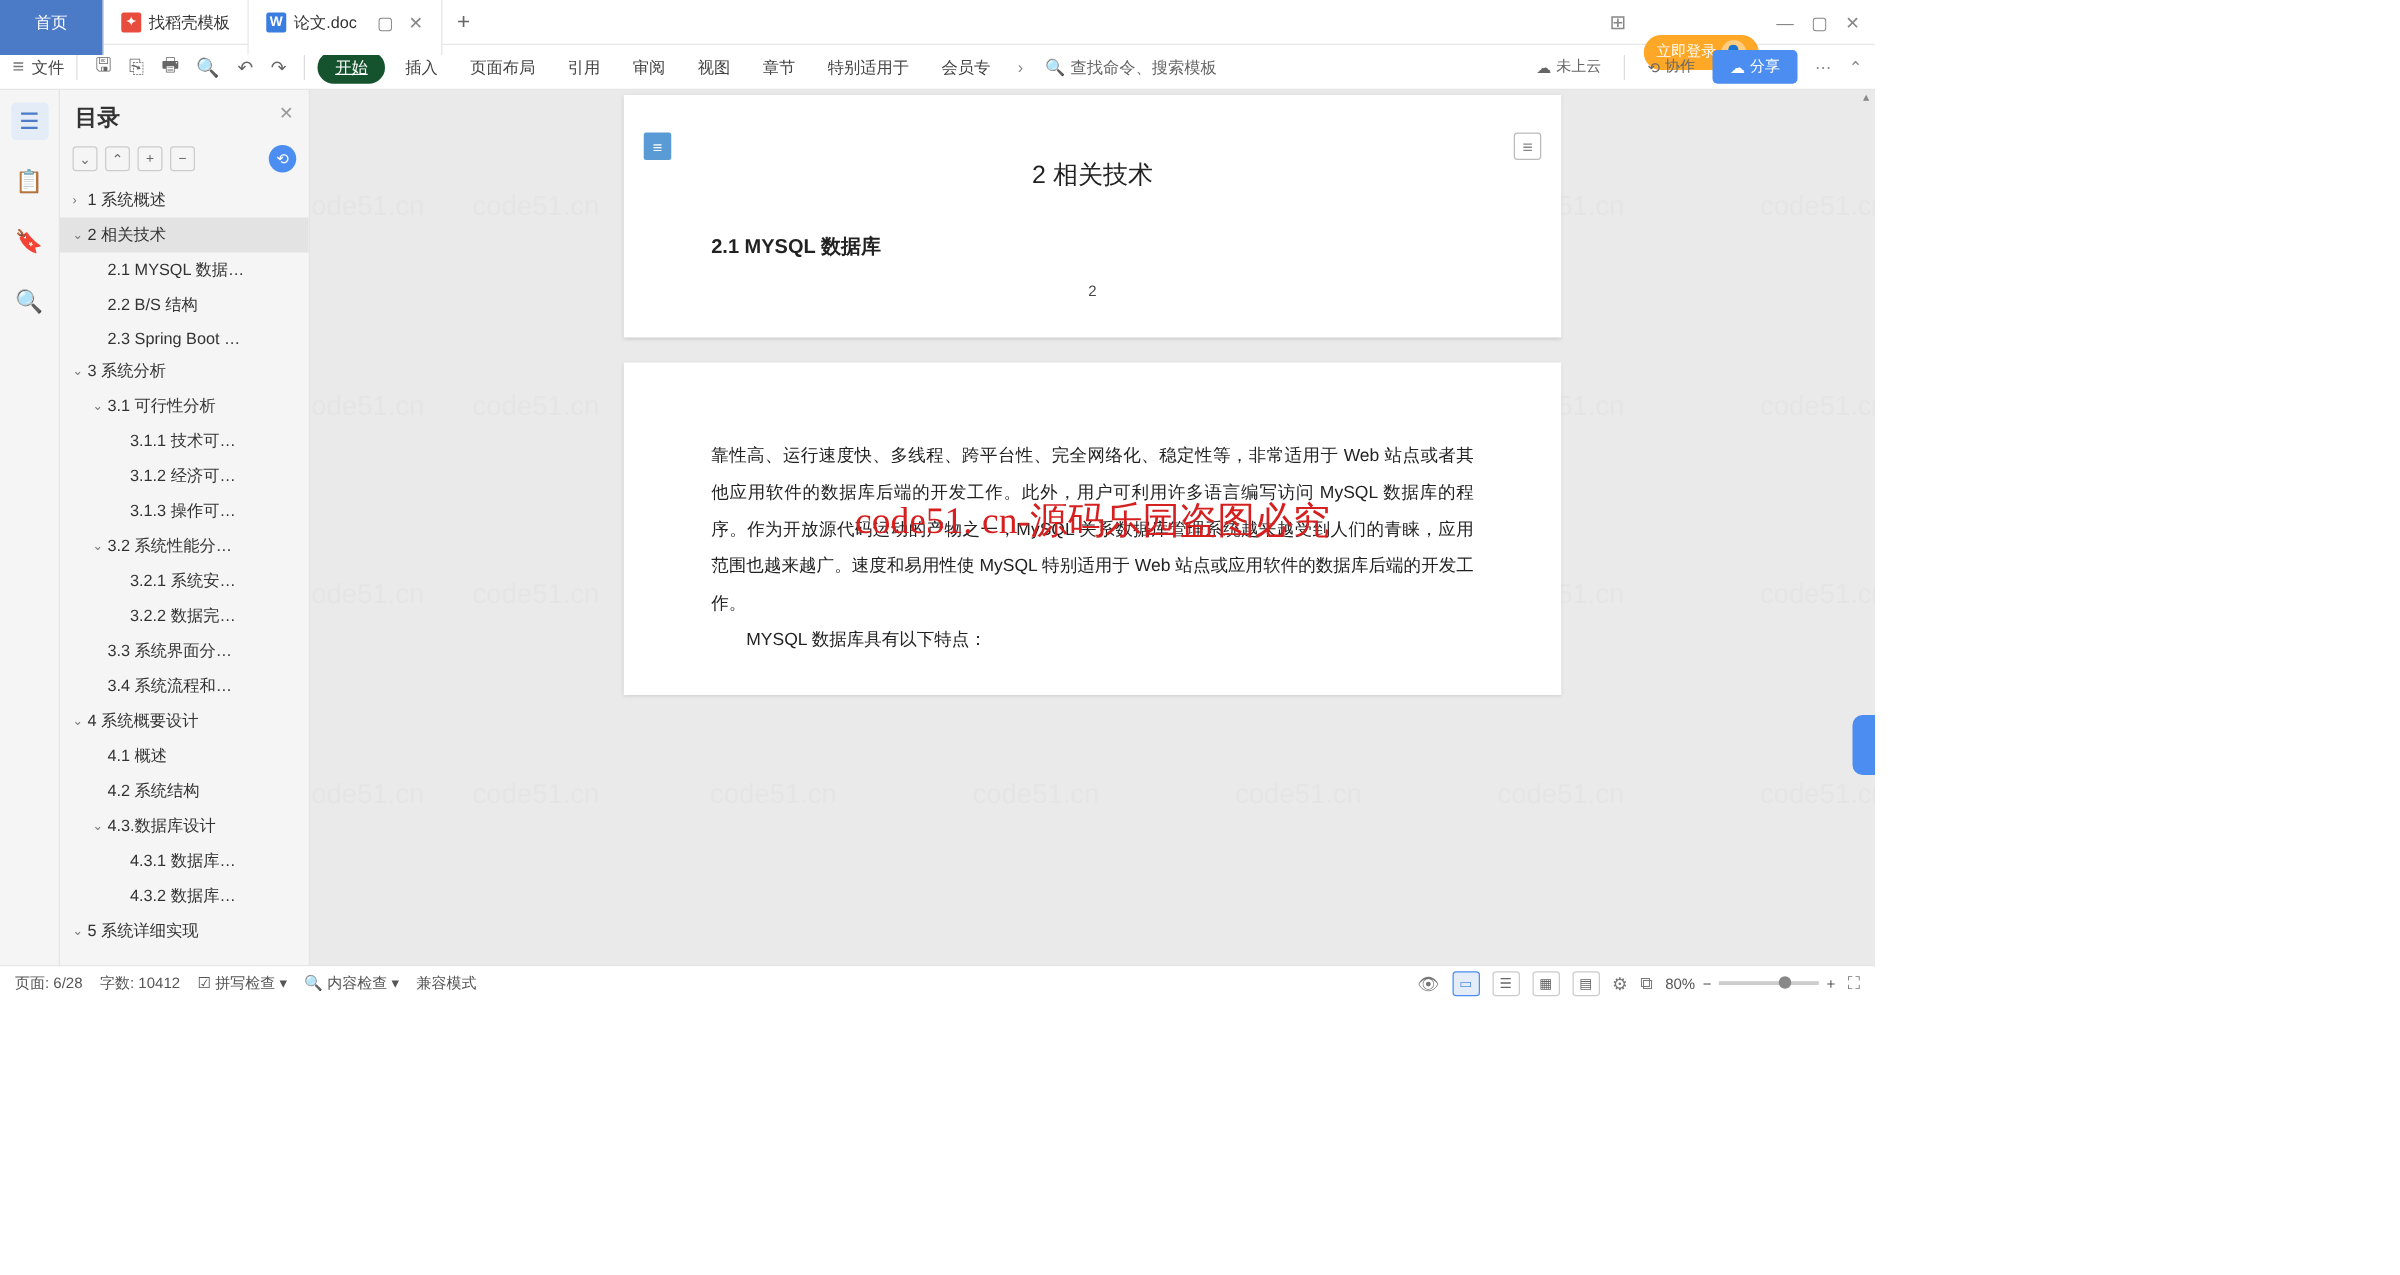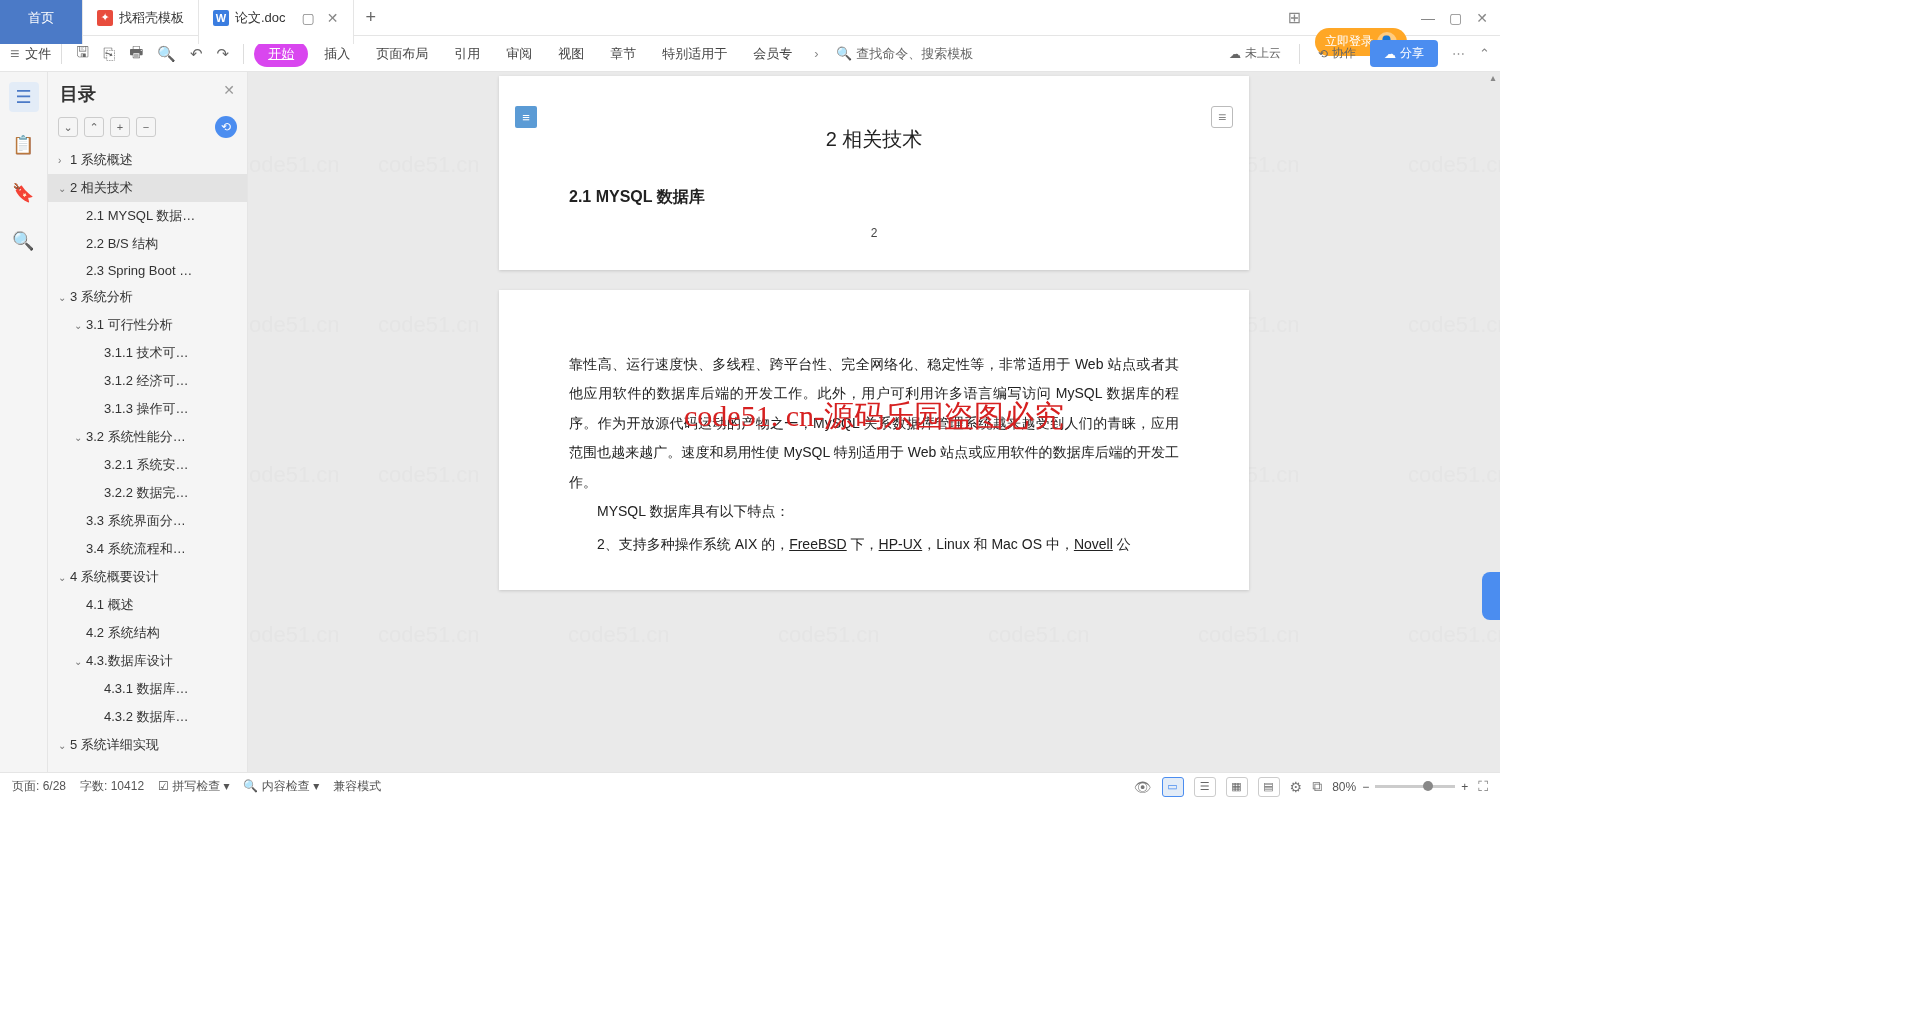--- a/index.html
+++ b/index.html
@@ -21,21 +21,21 @@
 .login-avatar { width: 20px; height: 20px; background: #ffcc80; border-radius: 50%; display: inline-flex; align-items: center; justify-content: center; }
 .win-ctrls { display: flex; gap: 14px; color: #888; font-size: 14px; }
 
 
 .menubar { height: 36px; display: flex; align-items: center; padding: 0 10px; gap: 6px; border-bottom: 1px solid #e5e5e5; font-size: 13px; color: #444; }
 .menu-ham { font-size: 16px; color: #777; }
 .menu-file { font-size: 13px; }
 .menu-sep { width: 1px; height: 20px; background: #ddd; margin: 0 4px; }
 .menu-icon { color: #666; font-size: 15px; padding: 0 4px; }
 .menu-item { padding: 0 10px; cursor: pointer; }
-.menu-item.active { background: #d946ef; color: #fff; padding: 4px 14px; border-radius: 14px; text-decoration: underline; }
+.menu-item.active { background: #14532d; color: #fff; padding: 4px 14px; border-radius: 14px; text-decoration: underline; }
 .menu-scroll { color: #888; padding: 0 6px; }
 .menu-search { color: #666; font-size: 13px; margin-left: 6px; }
 .menubar-right { margin-left: auto; display: flex; align-items: center; gap: 14px; }
 .cloud-status { color: #666; font-size: 12px; display: flex; align-items: center; gap: 4px; }
 .collab { color: #666; font-size: 12px; display: flex; align-items: center; gap: 4px; }
 .share-btn { background: #4b8df0; color: #fff; padding: 5px 14px; border-radius: 4px; font-size: 12px; display: flex; align-items: center; gap: 4px; }
 .menu-more { color: #888; }
 .menu-down { color: #888; }
 
 
@@ -314,23 +314,20 @@
       <div class="h1">2 相关技术</div>
       <div class="h2">2.1 MYSQL 数据库</div>
       <div class="pagenum">2</div>
     </div>
 
     <div class="overlay-red">code51. cn-源码乐园盗图必究</div>
 
     <div class="page" style="padding-top:60px;">
       <p class="para" style="text-indent:0;">靠性高、运行速度快、多线程、跨平台性、完全网络化、稳定性等，非常适用于 Web 站点或者其他应用软件的数据库后端的开发工作。此外，用户可利用许多语言编写访问 MySQL 数据库的程序。作为开放源代码运动的产物之一，MySQL 关系数据库管理系统越来越受到人们的青睐，应用范围也越来越广。速度和易用性使 MySQL 特别适用于 Web 站点或应用软件的数据库后端的开发工作。</p>
       <p class="para">MYSQL 数据库具有以下特点：</p>
-      <p class="feature">
-        <span>2、支持多种操作系统 AIX 的，</span><span class="underline">FreeBSD</span><span> 下，</span><span class="underline">HP-UX</span><span>，Linux 和 Mac OS 中，</span><span class="underline">Novell</span><span> 公</span>
-      </p>
     </div>
 
     <div class="right-tab"></div>
     <div class="scroll-up">▴</div>
   </div>
 </div>
 
 <div class="statusbar">
   <span>页面: 6/28</span>
   <span>字数: 10412</span>

